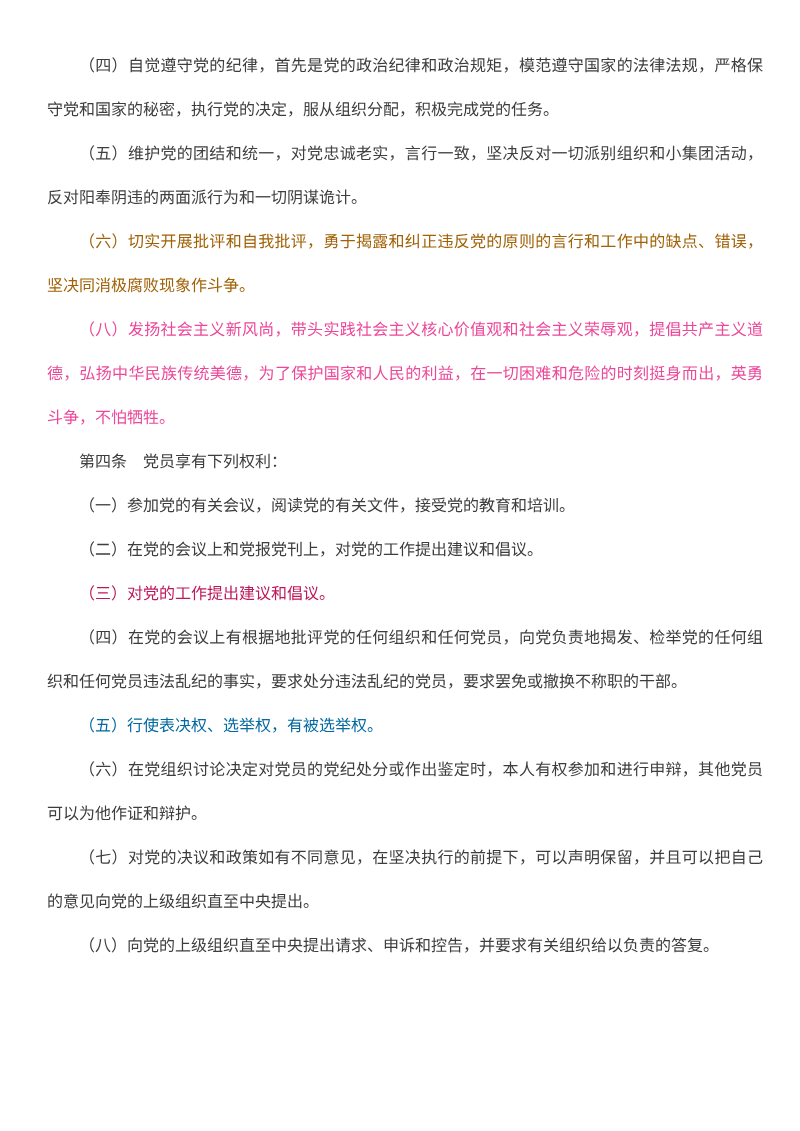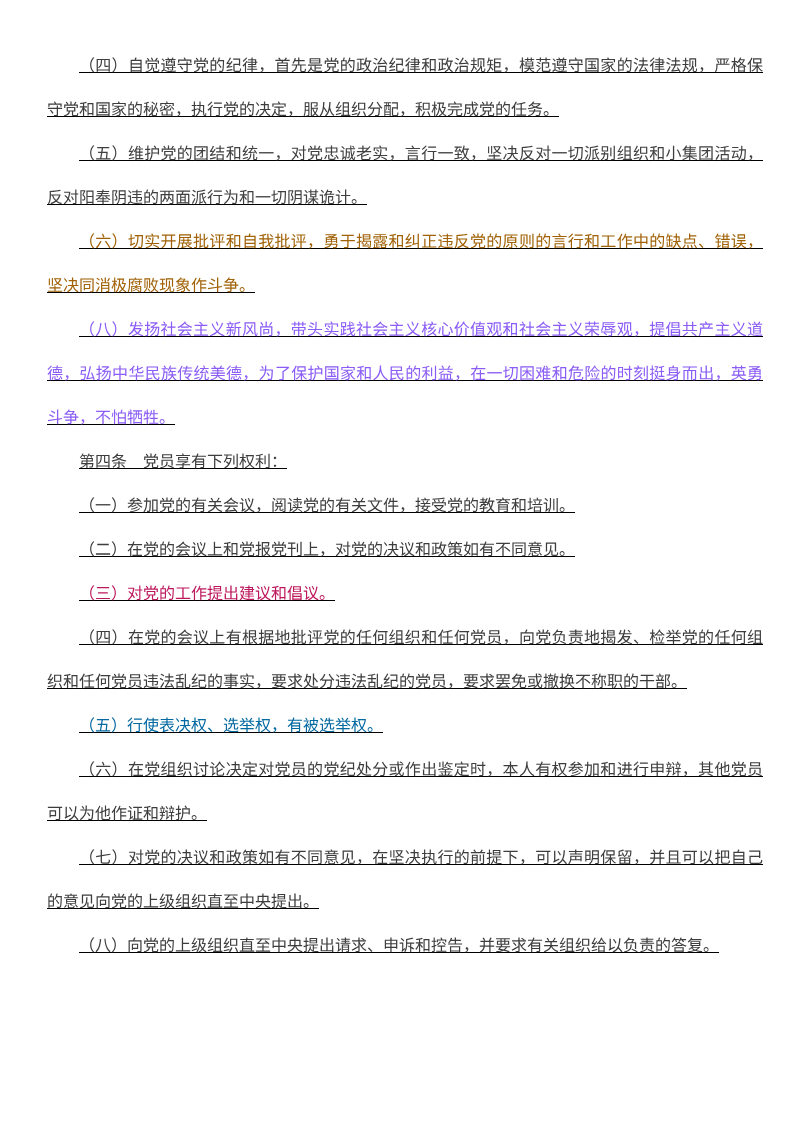--- a/index.html
+++ b/index.html
@@ -12,21 +12,20 @@
     height: 1131px;
     overflow: hidden;
     font-family: "Liberation Sans", "DejaVu Sans", sans-serif;
   }
   .page {
     box-sizing: border-box;
     width: 800px;
     height: 1130px;
     padding: 44px 49px 0 47px;
     background: #ffffff;
-    text-decoration: underline;
   }
   .doc {
     width: 716px;
   }
   .doc p {
     margin: 0;
     padding: 0;
     font-size: 16px;
     line-height: 44px;
     color: #3d3d3d;
@@ -38,24 +37,24 @@
   }
 </style>
 </head>
 <body style="background: rgb(255, 255, 255);">
 
 <div class="page">
   <div class="doc" id="doc">
       <p style="color: rgb(61, 61, 61);">（四）自觉遵守党的纪律，首先是党的政治纪律和政治规矩，模范遵守国家的法律法规，严格保守党和国家的秘密，执行党的决定，服从组织分配，积极完成党的任务。</p>
       <p style="color: #404040;">（五）维护党的团结和统一，对党忠诚老实，言行一致，坚决反对一切派别组织和小集团活动，反对阳奉阴违的两面派行为和一切阴谋诡计。</p>
       <p style="color: #a16207;">（六）切实开展批评和自我批评，勇于揭露和纠正违反党的原则的言行和工作中的缺点、错误，坚决同消极腐败现象作斗争。</p>
-      <p style="color: #8b5cf6;">（八）发扬社会主义新风尚，带头实践社会主义核心价值观和社会主义荣辱观，提倡共产主义道德，弘扬中华民族传统美德，为了保护国家和人民的利益，在一切困难和危险的时刻挺身而出，英勇斗争，不怕牺牲。</p>
+      <p style="color: #ec4899;">（八）发扬社会主义新风尚，带头实践社会主义核心价值观和社会主义荣辱观，提倡共产主义道德，弘扬中华民族传统美德，为了保护国家和人民的利益，在一切困难和危险的时刻挺身而出，英勇斗争，不怕牺牲。</p>
       <p style="color: rgb(61, 61, 61);">第四条　党员享有下列权利：</p>
       <p style="color: rgb(61, 61, 61);">（一）参加党的有关会议，阅读党的有关文件，接受党的教育和培训。</p>
-      <p style="color: rgb(61, 61, 61);">（二）在党的会议上和党报党刊上，对党的决议和政策如有不同意见。</p>
+      <p style="color: rgb(61, 61, 61);">（二）在党的会议上和党报党刊上，对党的工作提出建议和倡议。</p>
       <p style="color: #be185d;">（三）对党的工作提出建议和倡议。</p>
       <p style="color: rgb(61, 61, 61);">（四）在党的会议上有根据地批评党的任何组织和任何党员，向党负责地揭发、检举党的任何组织和任何党员违法乱纪的事实，要求处分违法乱纪的党员，要求罢免或撤换不称职的干部。</p>
       <p style="color: #0369a1;">（五）行使表决权、选举权，有被选举权。</p>
       <p style="color: rgb(61, 61, 61);">（六）在党组织讨论决定对党员的党纪处分或作出鉴定时，本人有权参加和进行申辩，其他党员可以为他作证和辩护。</p>
       <p style="color: rgb(61, 61, 61);">（七）对党的决议和政策如有不同意见，在坚决执行的前提下，可以声明保留，并且可以把自己的意见向党的上级组织直至中央提出。</p>
       <p style="color: rgb(61, 61, 61);">（八）向党的上级组织直至中央提出请求、申诉和控告，并要求有关组织给以负责的答复。</p>
     </div>
 </div>
 
 </body></html>

